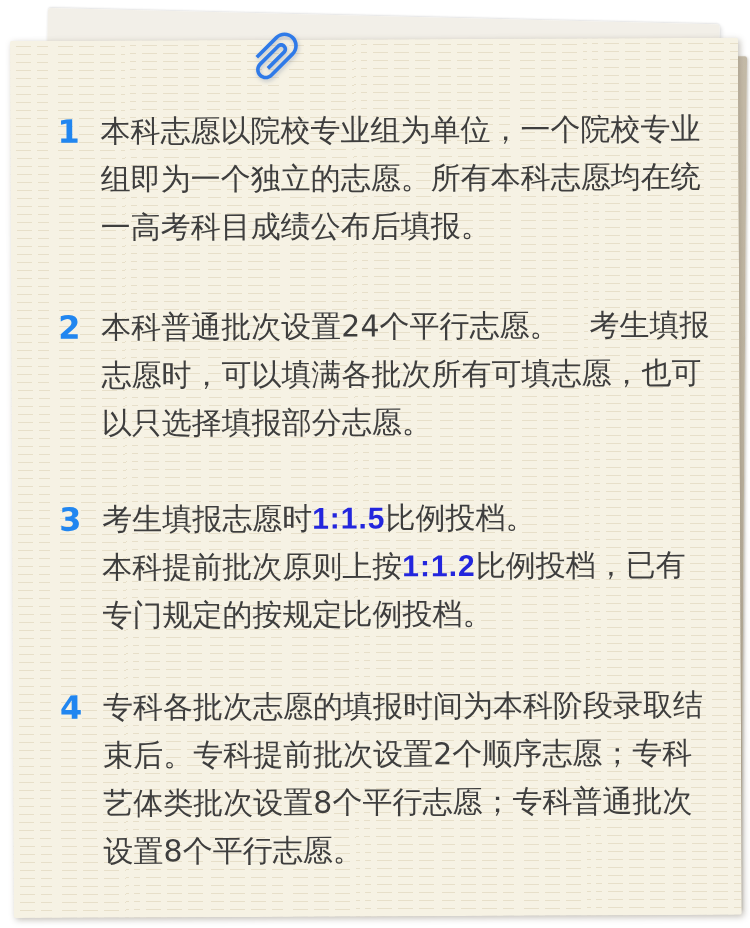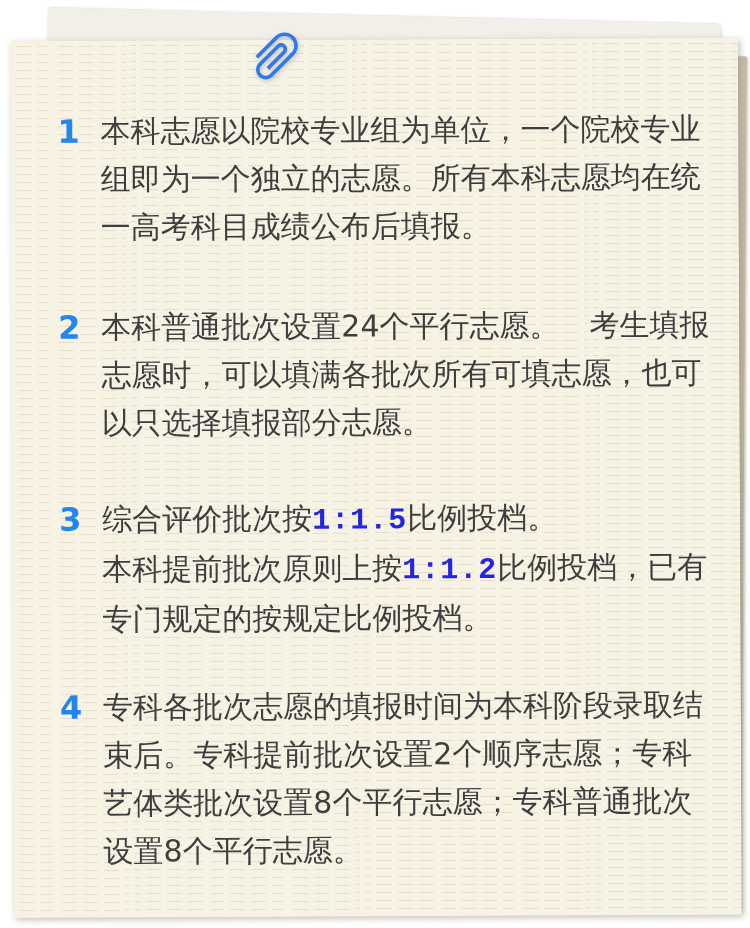--- a/index.html
+++ b/index.html
@@ -49,21 +49,21 @@
     font-family:"DejaVu Sans",sans-serif;
   }
   .note-text{
     position:absolute;left:90px;top:0;margin:0;width:610px;
     font-size:30px;line-height:48px;color:var(--text-color);
     white-space:pre-wrap;word-break:break-all;
     font-family:"DejaVu Sans",sans-serif;
   }
   .ratio{
     color:var(--ratio-blue);font-weight:bold;letter-spacing:1px;
-    font-family:Liberation Mono, monospace;
+    font-family:Liberation Sans, sans-serif;
     margin-top:12px;
   }
 
   
   .clip{
     position:absolute;left:238px;top:18px;width:76px;height:76px;
     display:flex;align-items:center;justify-content:center;
     filter:drop-shadow(1px 2px 2px rgba(30,60,120,.25));
   }
   .clip svg{width:58px;height:58px;transform:rotate(-135deg);}
@@ -80,21 +80,21 @@
         <div class="note-item" style="top: 67px;">
           <span class="num">1</span>
           <p class="note-text"><span>本科志愿以院校专业组为单位，一个院校专业组即为一个独立的志愿。所有本科志愿均在统一高考科目成绩公布后填报。</span></p>
         </div>
         <div class="note-item" style="top: 263px;">
           <span class="num">2</span>
           <p class="note-text"><span>本科普通批次设置24个平行志愿。　考生填报志愿时，可以填满各批次所有可填志愿，也可以只选择填报部分志愿。</span></p>
         </div>
         <div class="note-item" style="top: 455px;">
           <span class="num">3</span>
-          <p class="note-text"><span>综合评价批次按</span><span class="ratio">1:1.5</span><span>比例投档。</span><br><span>本科提前批次原则上按</span><span class="ratio">1:1.2</span><span>比例投档，已有专门规定的按规定比例投档。</span></p>
+          <p class="note-text"><span>考生填报志愿时</span><span class="ratio">1:1.5</span><span>比例投档。</span><br><span>本科提前批次原则上按</span><span class="ratio">1:1.2</span><span>比例投档，已有专门规定的按规定比例投档。</span></p>
         </div>
         <div class="note-item" style="top: 643px;">
           <span class="num">4</span>
           <p class="note-text"><span>专科各批次志愿的填报时间为本科阶段录取结束后。专科提前批次设置2个顺序志愿；专科艺体类批次设置8个平行志愿；专科普通批次设置8个平行志愿。</span></p>
         </div>
       </div>
   </div>
 
   <div class="clip" style="color: rgb(47, 122, 232);">
     <svg viewBox="0 0 24 24" aria-hidden="true">

